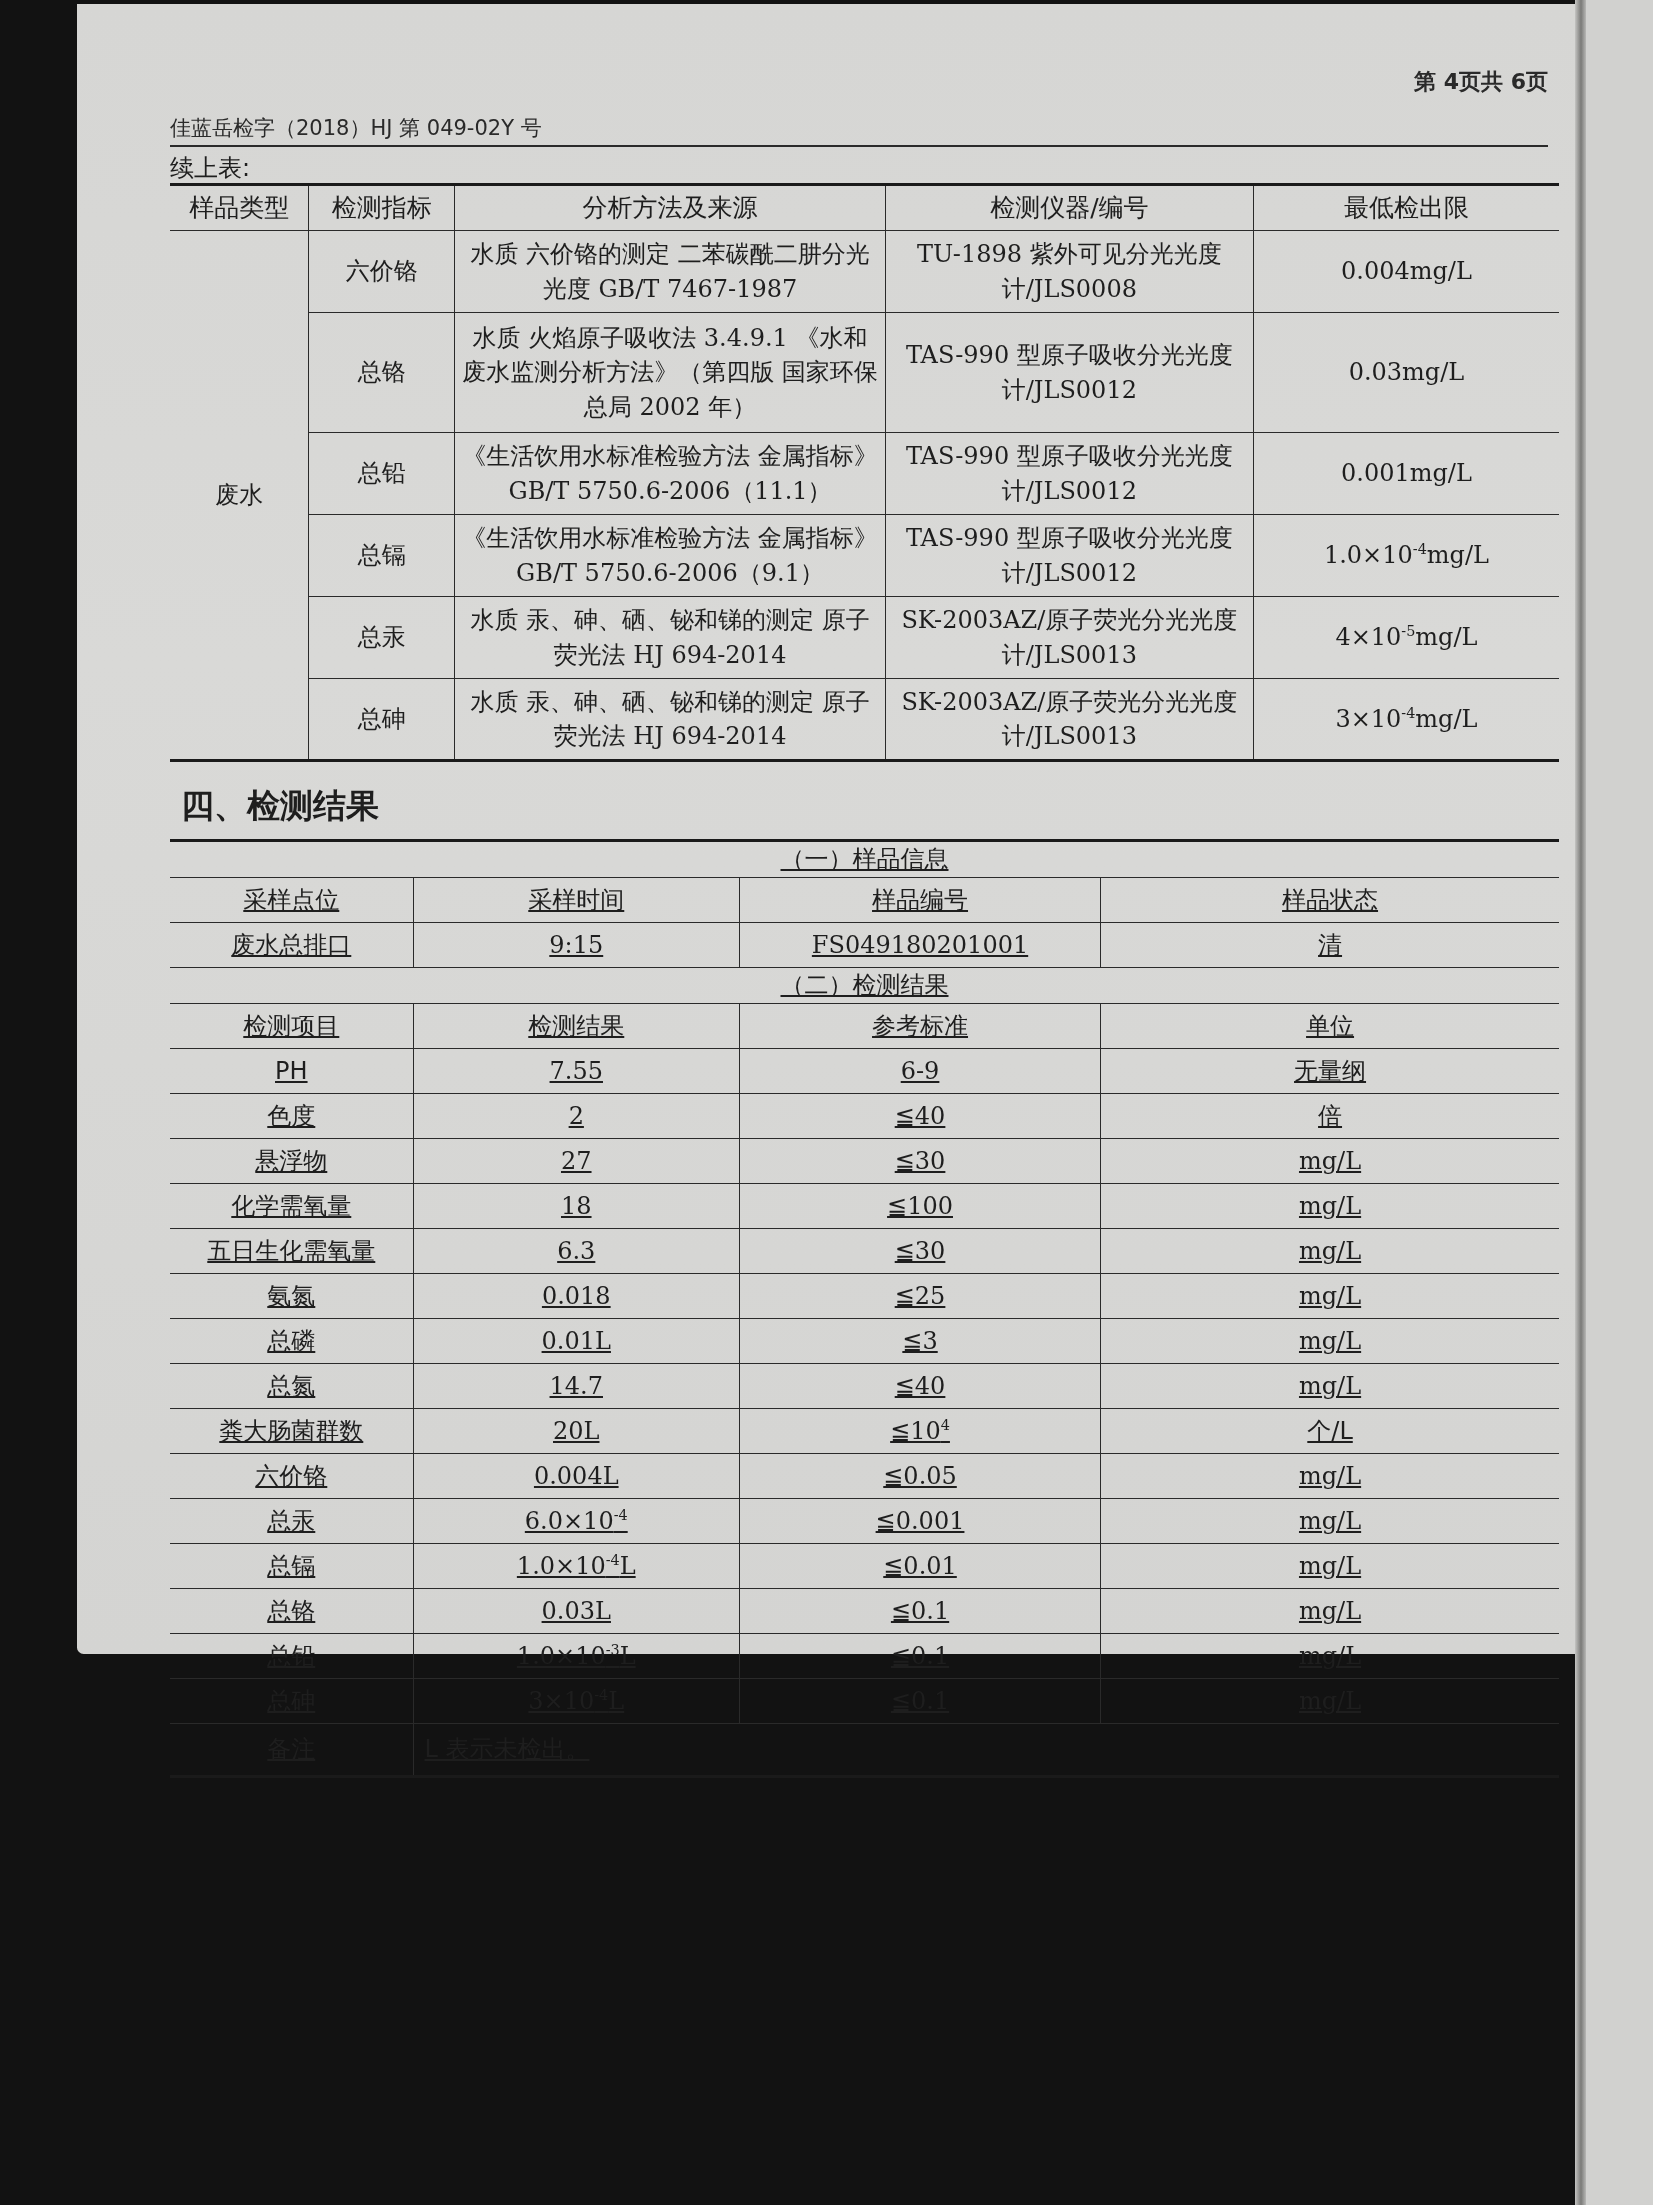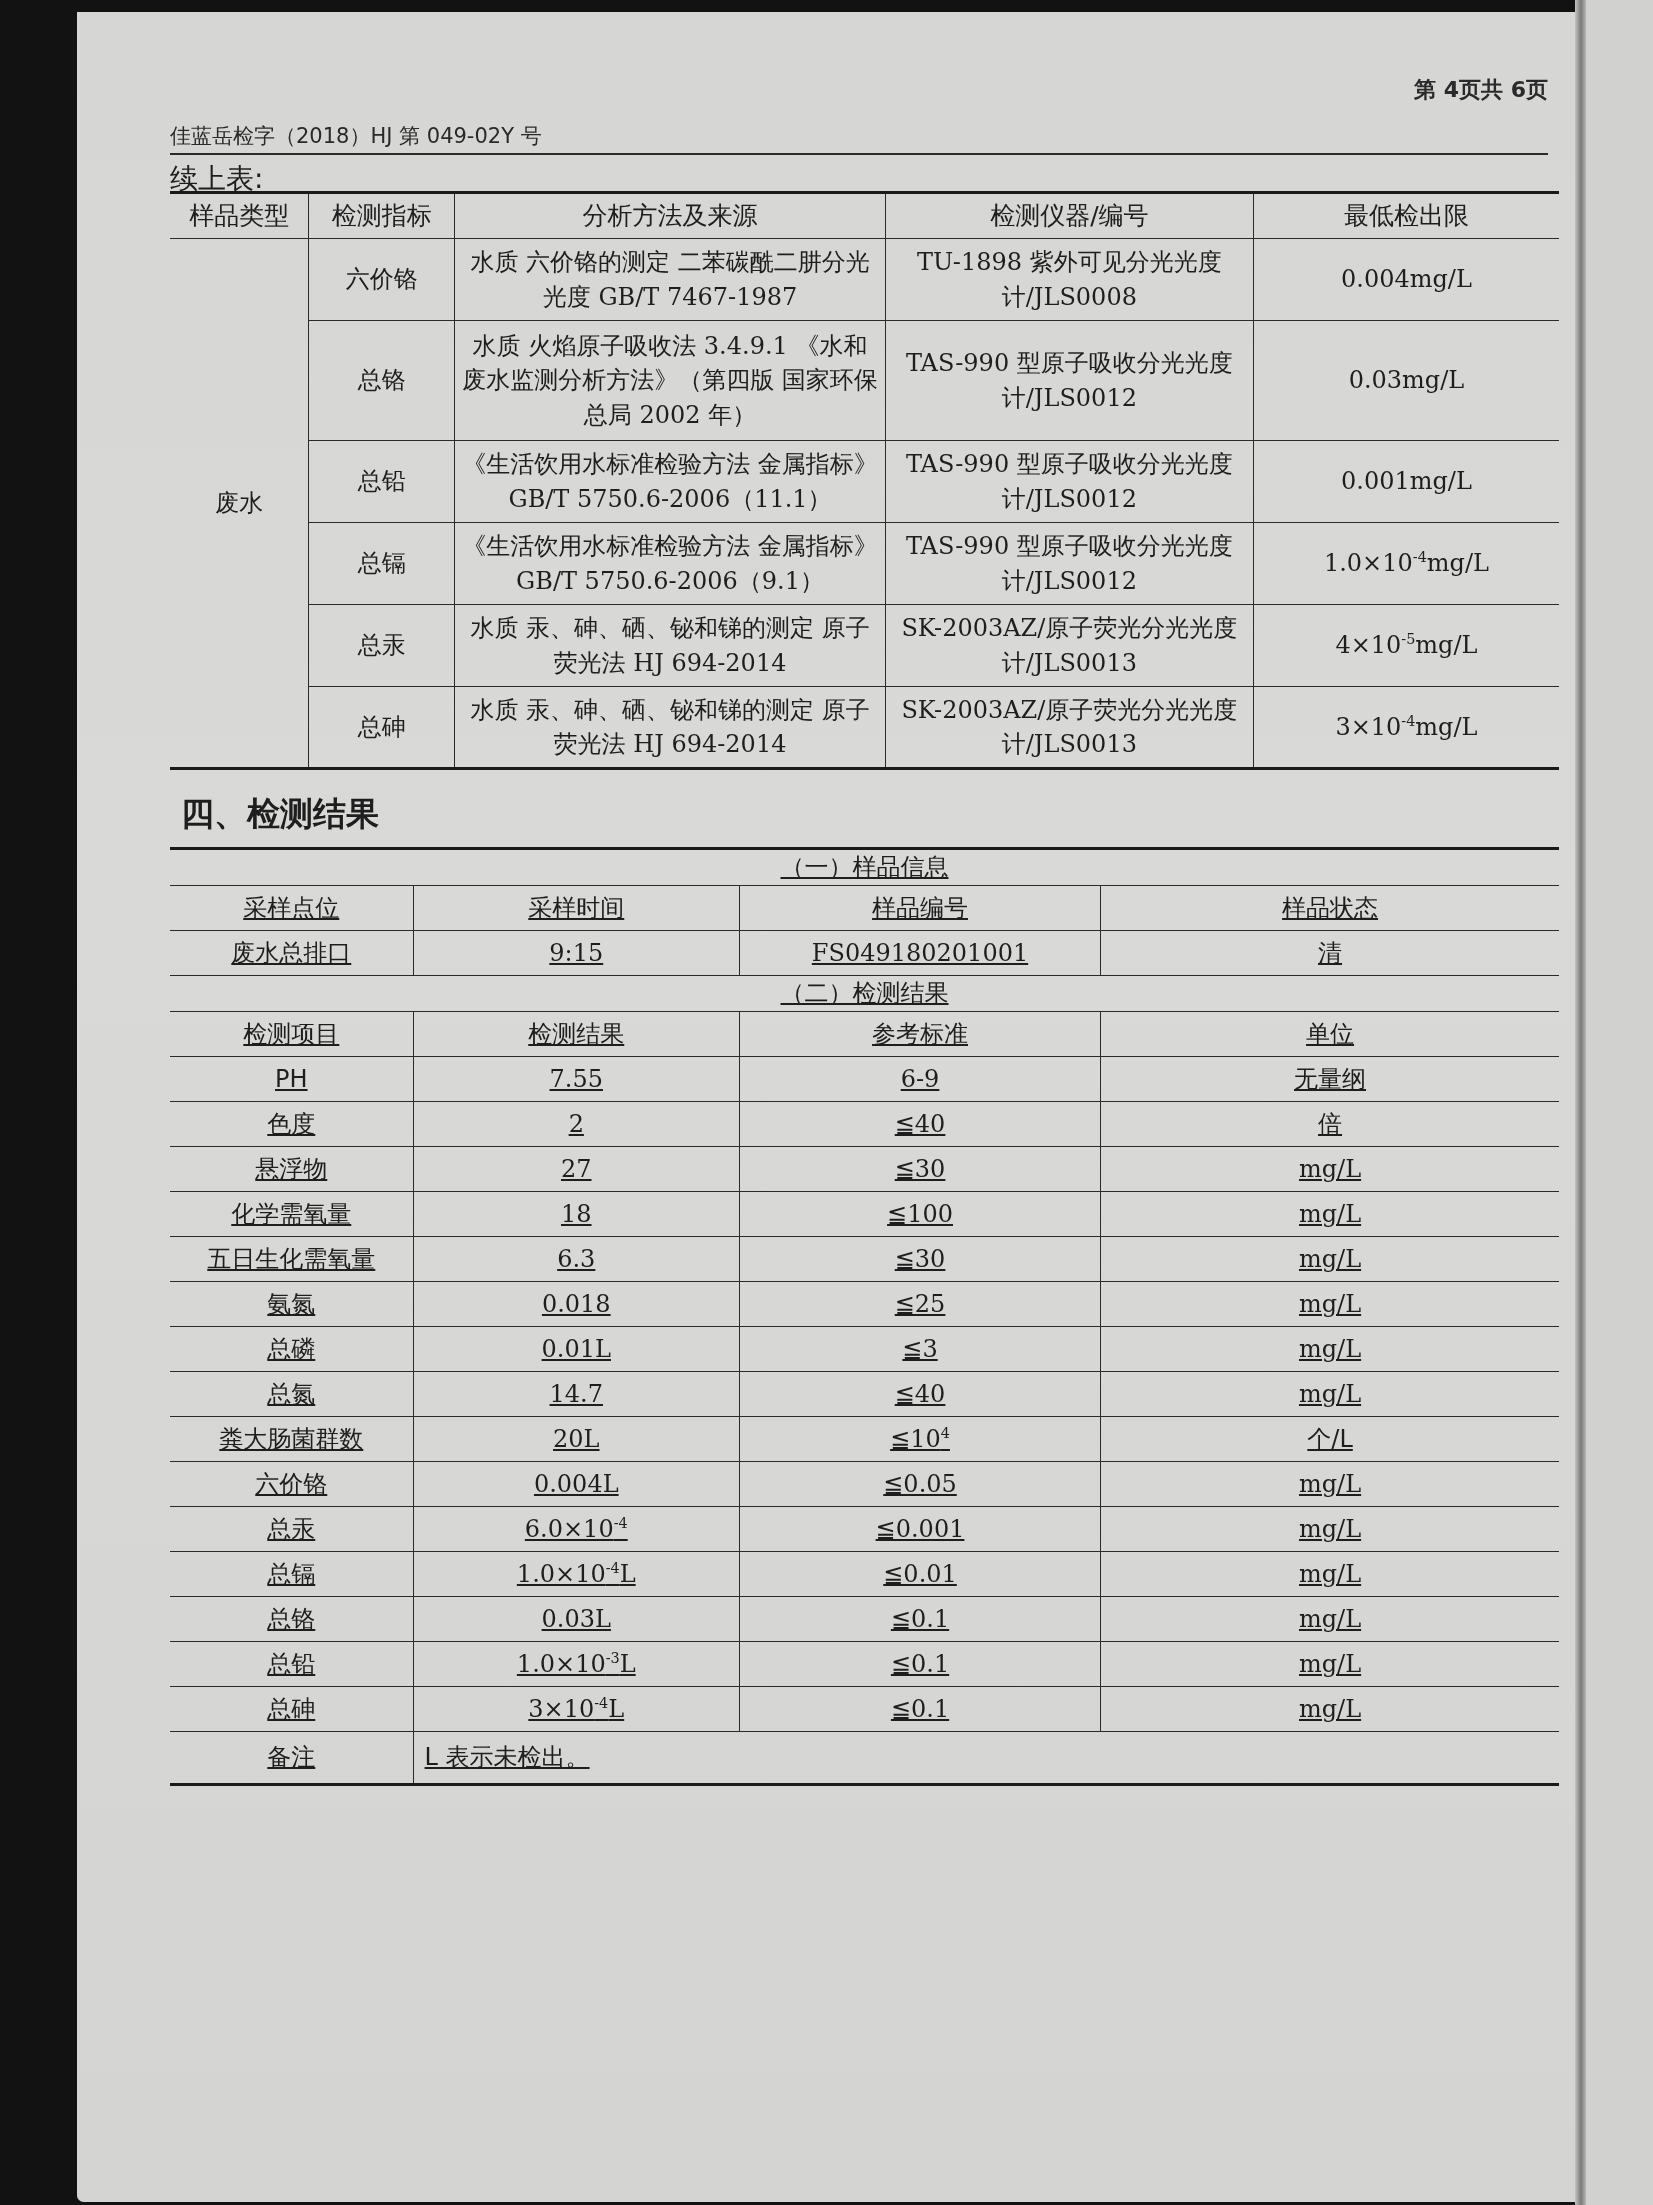--- a/index.html
+++ b/index.html
@@ -11,23 +11,23 @@
       height: 2205px;
       background: #121212;
       position: relative;
       overflow: hidden;
       font-family: "DejaVu Serif", "Liberation Serif", serif;
       color: #1e1e1e;
     }
     .page {
       position: absolute;
       left: 77px;
-      top: 12px;
+      top: 4px;
       width: 1510px;
-      height: 2190px;
+      height: 1650px;
       background: linear-gradient(180deg, #d6d6d4 0%, #d9d9d7 40%, #d4d4d2 100%);
       border-bottom-left-radius: 6.6px;
     }
     .page-edge {
       position: absolute;
       left: 1586px;
       top: 0;
       width: 68px;
       height: 2205px;
       background: #d1d1cf;
@@ -69,21 +69,21 @@
     }
     .header-rule {
       position: absolute;
       left: 0;
       right: 11px;
       top: 86px;
       height: 1.6px;
       background: #2a2a2a;
     }
     .continued-label {
-      font-size: 28px;
+      font-size: 24px;
       margin: 88px 0 4.4px 0;
       height: 27px;
       font-family: "DejaVu Sans", "Liberation Sans", sans-serif;
     }
     table {
       border-collapse: collapse;
       width: 100%;
       table-layout: fixed;
     }
     td, th {

